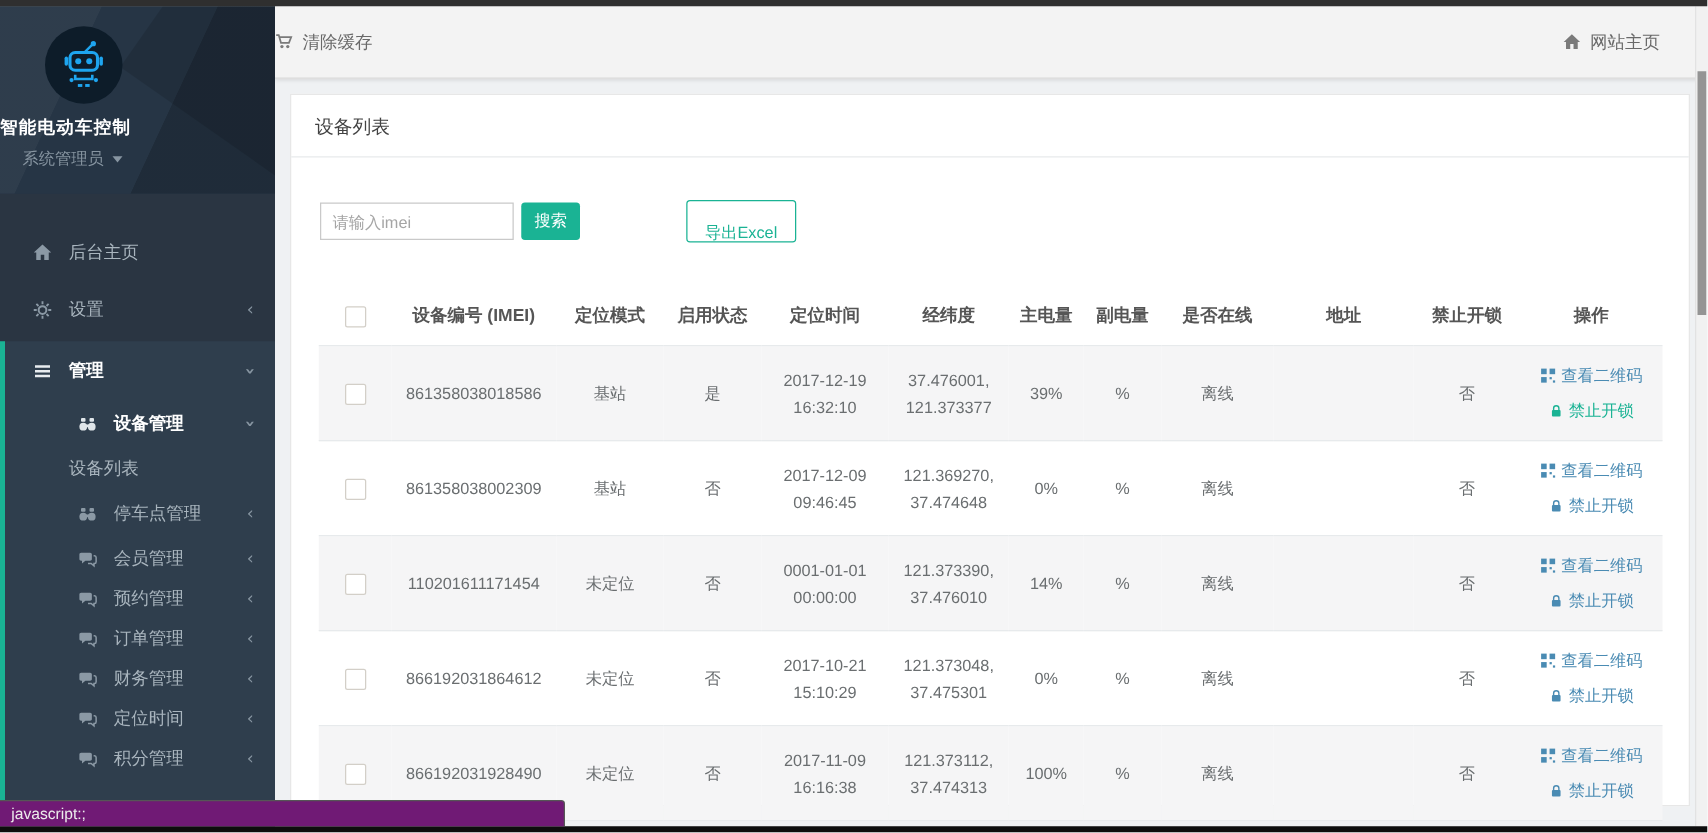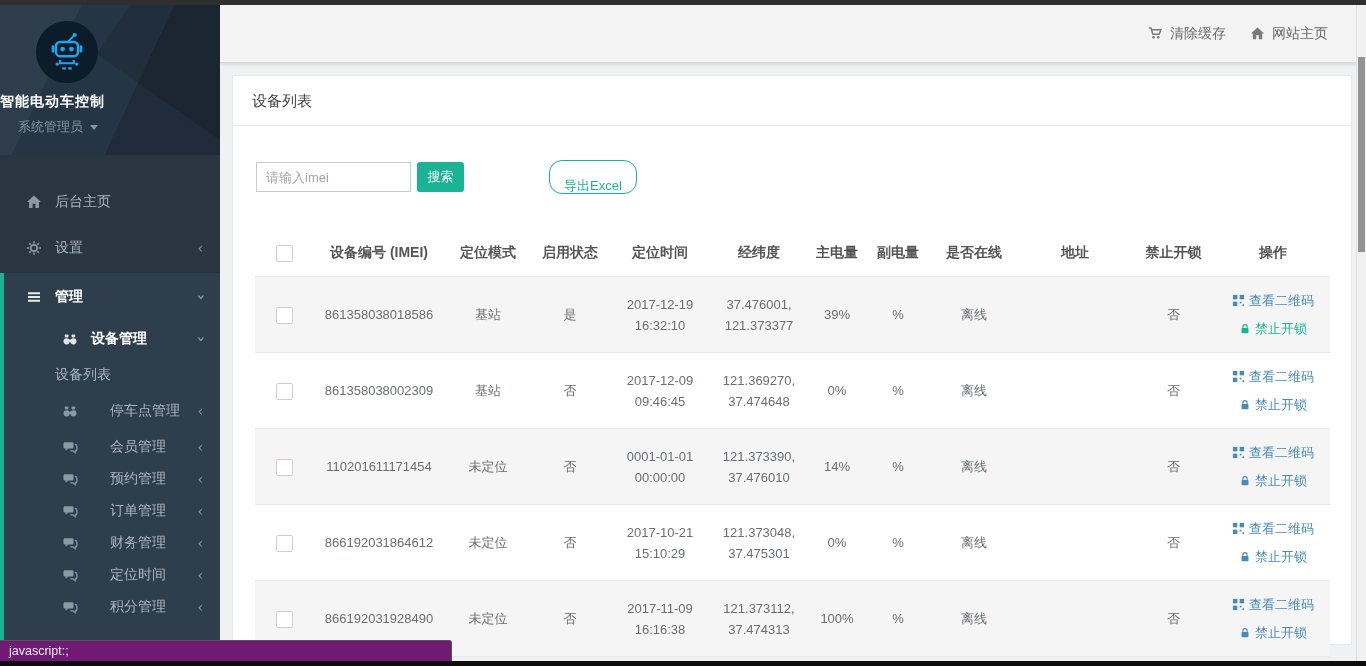--- a/index.html
+++ b/index.html
@@ -37,48 +37,48 @@
 
   .active-group { background:var(--sidebar-active-bg,#2f3e4d); border-left:4px solid var(--accent,#1ab394);
     padding-top:2px; padding-bottom:18px; margin-top:2px; }
   .active-group .menu-item { padding-left:21px; }
   .active-group .menu-item.group-head { height:44px; color:#fff; font-weight:bold; }
   .active-group .menu-item.group-head .mi-icon { color:#e8ecef; }
   .menu-item.lvl2 { height:40px; padding-left:57px !important; font-size:14px; }
   .menu-item.lvl2.current { color:#fff; font-weight:bold; }
   .menu-item.lvl2.current .mi-icon { color:#dfe5e9; }
   .menu-item.lvl3 { height:32px; padding-left:51px !important; color:#a9b5be; font-size:14px; }
-  .menu-item.sub { height:32px; padding-left:57px !important; color:#a9b5be;gap:19px; }
+  .menu-item.sub { height:32px; padding-left:57px !important; color:#a9b5be; }
   .menu-item.guide { height:36px; border-top:1px solid rgba(0,0,0,0.15); margin-top:10px; }
 
   
   .status-tooltip { position:absolute; left:0; bottom:5px; width:452px; height:21px; z-index:95;
     background:#701a75; color:#ececec; font-size:12.5px; line-height:21px; padding-left:9px;
     border-top-right-radius:3px; border:1px solid #565656; border-left:none; border-bottom:none; }
 
   
   .topbar { position:absolute; left:220px; top:5px; right:0; height:58px; background:#f3f3f3;
     border-bottom:1px solid #d9d9d9; box-shadow:0 2px 3px rgba(0,0,0,0.09); z-index:30;
-    display:flex; align-items:center; justify-content:flex-end; padding-right:38px; gap:24px; }
+    display:flex; align-items:center; justify-content:space-between; padding-right:38px; gap:24px; }
   .topbar-link { display:flex; align-items:center; gap:7px; color:#696969; font-size:14px; cursor:pointer; }
   .topbar-link .tb-icon { color:#7a7a7a; display:flex; }
 
   
   .panel { position:absolute; left:232px; top:75px; width:1120px; height:570px; background:#fff;
     border:1px solid #e7e7e7; z-index:20; }
   .panel-title { padding:16px 19px 14px 19px; font-size:15px; color:#424242; border-bottom:1px solid #e7eaec; }
 
   .toolbar { display:flex; align-items:center; margin:34px 0 0 23px; }
   .search-input { width:155px; height:30px; border:1px solid #c9c9c9; padding:0 9px; font-size:13px;
     color:#737373; outline:none; font-family:"Liberation Sans",sans-serif; }
   .search-input::placeholder { color:#a5a5a5; }
   .search-btn { margin-left:6px; width:47px; height:30px; background:var(--accent,#1ab394); color:#fff;
     border:none; font-size:13px; border-radius:3px; cursor:pointer; font-family:"Liberation Sans",sans-serif; }
   .export-btn { margin-left:85px; height:30px; padding:16px 14px; background:#fff;
-    border:1px solid var(--accent,#1ab394); color:var(--accent,#1ab394); font-size:13px; border-radius:13px;
+    border:1px solid var(--accent,#1ab394); color:var(--accent,#1ab394); font-size:13px; border-radius:3px;
     cursor:pointer; font-family:"Liberation Sans",sans-serif; }
 
   table.device-table { table-layout:fixed; width:1075px; margin:42px 0 0 22px; border-collapse:collapse; }
   .device-table th { font-size:14px; color:#555; font-weight:bold; text-align:center; padding:8px 2px 14px 2px; }
   .device-table td { font-size:13px; color:#6a6e70; text-align:center; padding:13px 3px; height:73px;
     border-top:1px solid #e7eaec; line-height:21px; }
   .device-table tbody tr:nth-child(odd) { background:var(--row-stripe,#f5f5f6); }
   .device-table tbody tr:last-child { border-bottom:1px solid #e7eaec; }
   .cb { appearance:none; -webkit-appearance:none; width:17px; height:17px; border:1px solid #d3cfc8;
     background:#fff; border-radius:2px; cursor:pointer; vertical-align:middle; }

